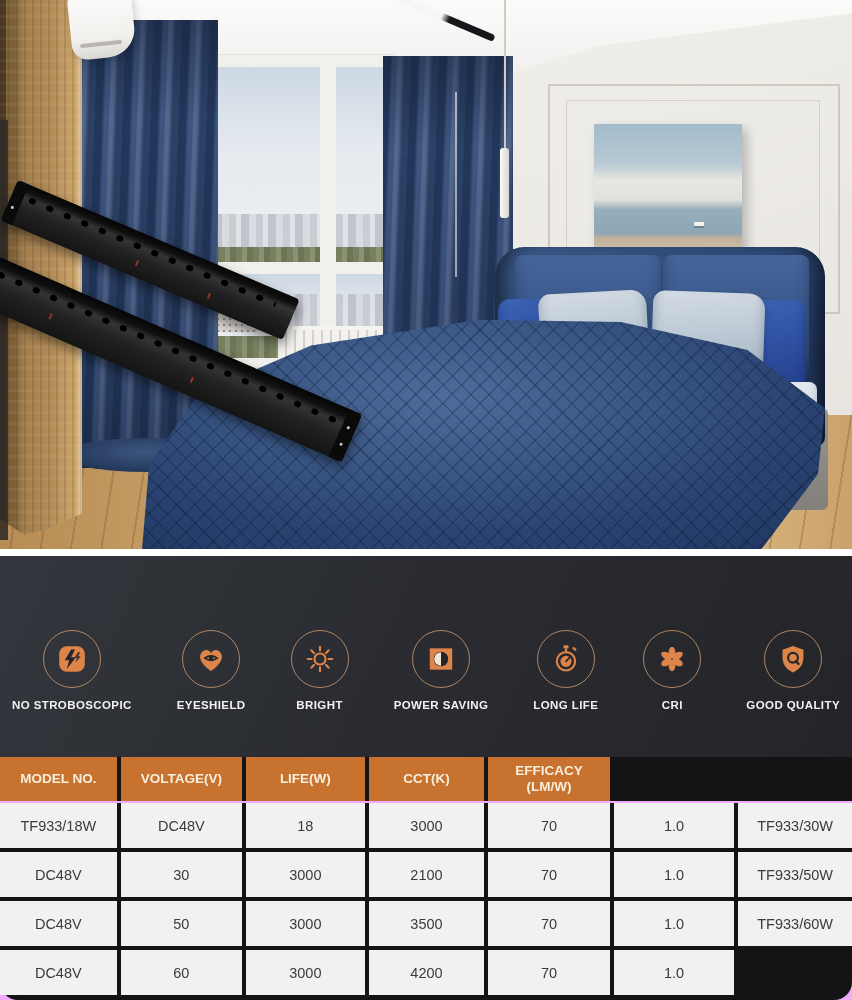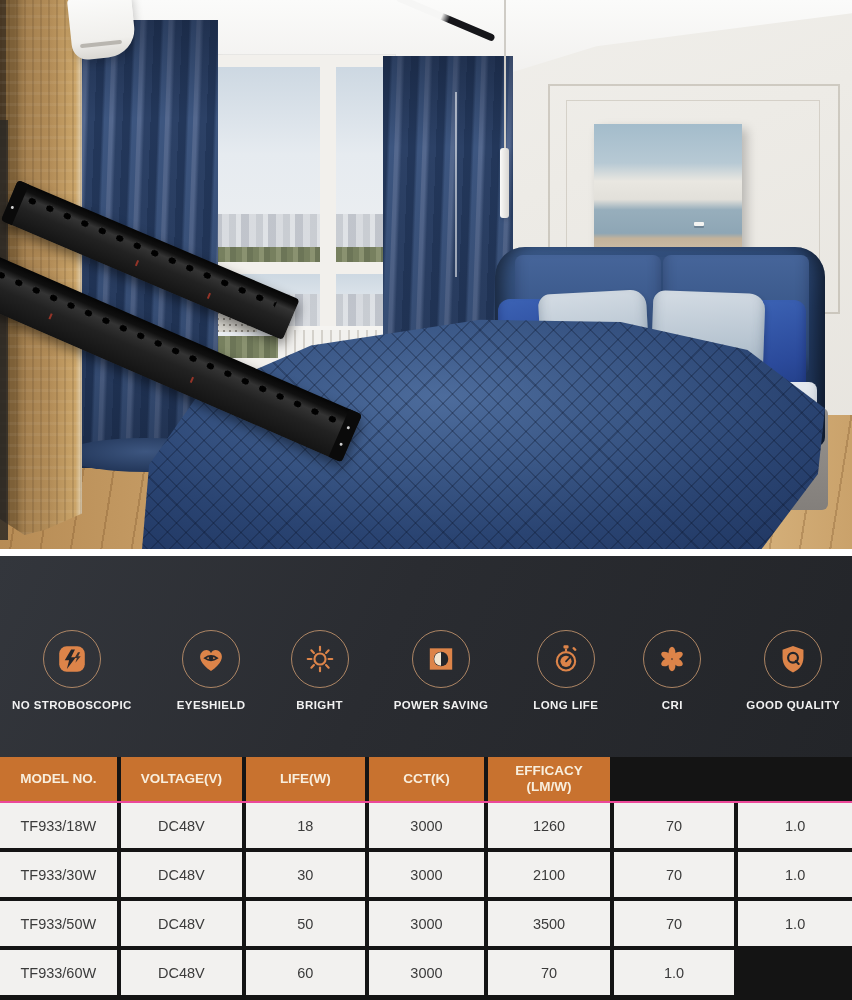--- a/index.html
+++ b/index.html
@@ -117,24 +117,24 @@
   
   #band{position:absolute;left:0;top:556px;width:852px;height:201px;box-sizing:border-box;
     background:linear-gradient(115deg,#33363c 0%,#2a2c31 45%,#232529 100%);
     display:flex;justify-content:space-between;align-items:flex-start;padding:74px 12px 0 12px;}
   .feature{display:flex;flex-direction:column;align-items:center;gap:11px;}
   .fcircle{width:56px;height:56px;border:1px solid rgba(205,155,112,.8);border-radius:50%;
     display:flex;align-items:center;justify-content:center;}
   .flabel{font-size:11.5px;font-weight:bold;color:#f2f2f2;letter-spacing:.4px;white-space:nowrap;}
 
   
-  #spec{position:absolute;left:0;top:757px;width:852px;height:243px;background:#ec4899;box-sizing:border-box;}
+  #spec{position:absolute;left:0;top:757px;width:852px;height:243px;background:#f0abfc;box-sizing:border-box;}
   .sheader,.sbody{display:grid;grid-template-columns:120fr 125fr 122fr 119fr 125fr 124fr 117fr;gap:4px;background:#141414;}
   .sheader{height:44px;}
-  .sbody{margin-top:2px;height:192px;grid-template-rows:repeat(4,1fr);border-bottom:5px solid #141414;}
+  .sbody{margin-top:2px;height:192px;grid-template-rows:repeat(4,1fr);border-bottom:5px solid #141414;border-radius:18px;}
   .hcell{background:#c8722f;color:#f8eedd;font-weight:bold;font-size:13.5px;line-height:1.18;
     display:flex;align-items:center;justify-content:center;text-align:center;padding:2px 6px;}
   .dcell{background:#f2f1ef;color:#3b3b3b;font-size:14.5px;
     display:flex;align-items:center;justify-content:center;text-align:center;}
 </style>
 </head>
 <body>
 
 <div id="page">
 
@@ -319,21 +319,20 @@
       <div class="hcell">VOLTAGE(V)</div>
       <div class="hcell">LIFE(W)</div>
       <div class="hcell">CCT(K)</div>
       <div class="hcell">EFFICACY (LM/W)</div>
     </div>
     <div class="sbody">
       <div class="dcell">TF933/18W</div>
       <div class="dcell">DC48V</div>
       <div class="dcell">18</div>
       <div class="dcell">3000</div>
-      <div class="dcell">1260</div>
       <div class="dcell">70</div>
       <div class="dcell">1.0</div>
 
       <div class="dcell">TF933/30W</div>
       <div class="dcell">DC48V</div>
       <div class="dcell">30</div>
       <div class="dcell">3000</div>
       <div class="dcell">2100</div>
       <div class="dcell">70</div>
       <div class="dcell">1.0</div>
@@ -343,18 +342,19 @@
       <div class="dcell">50</div>
       <div class="dcell">3000</div>
       <div class="dcell">3500</div>
       <div class="dcell">70</div>
       <div class="dcell">1.0</div>
 
       <div class="dcell">TF933/60W</div>
       <div class="dcell">DC48V</div>
       <div class="dcell">60</div>
       <div class="dcell">3000</div>
+      <div class="dcell">4200</div>
       <div class="dcell">70</div>
       <div class="dcell">1.0</div>
     </div>
   </div>
 
 </div>
 
 </body></html>

